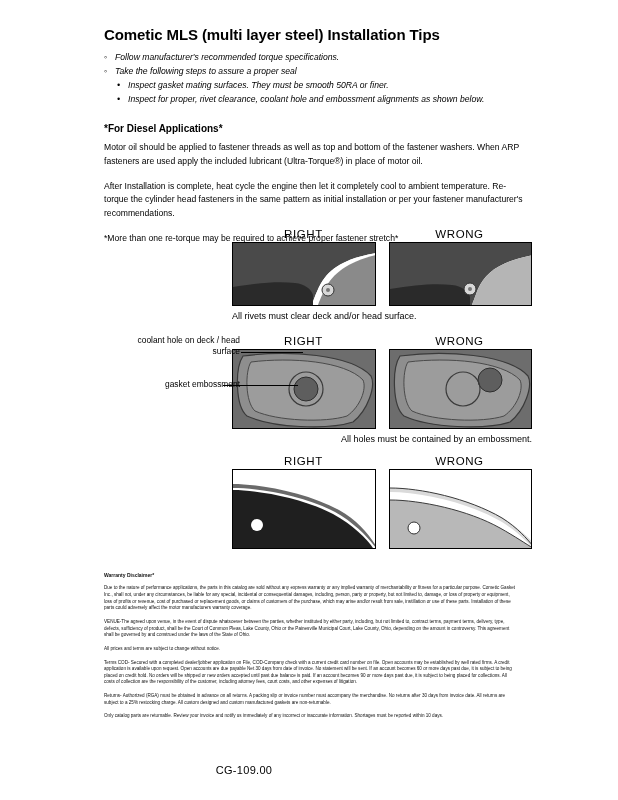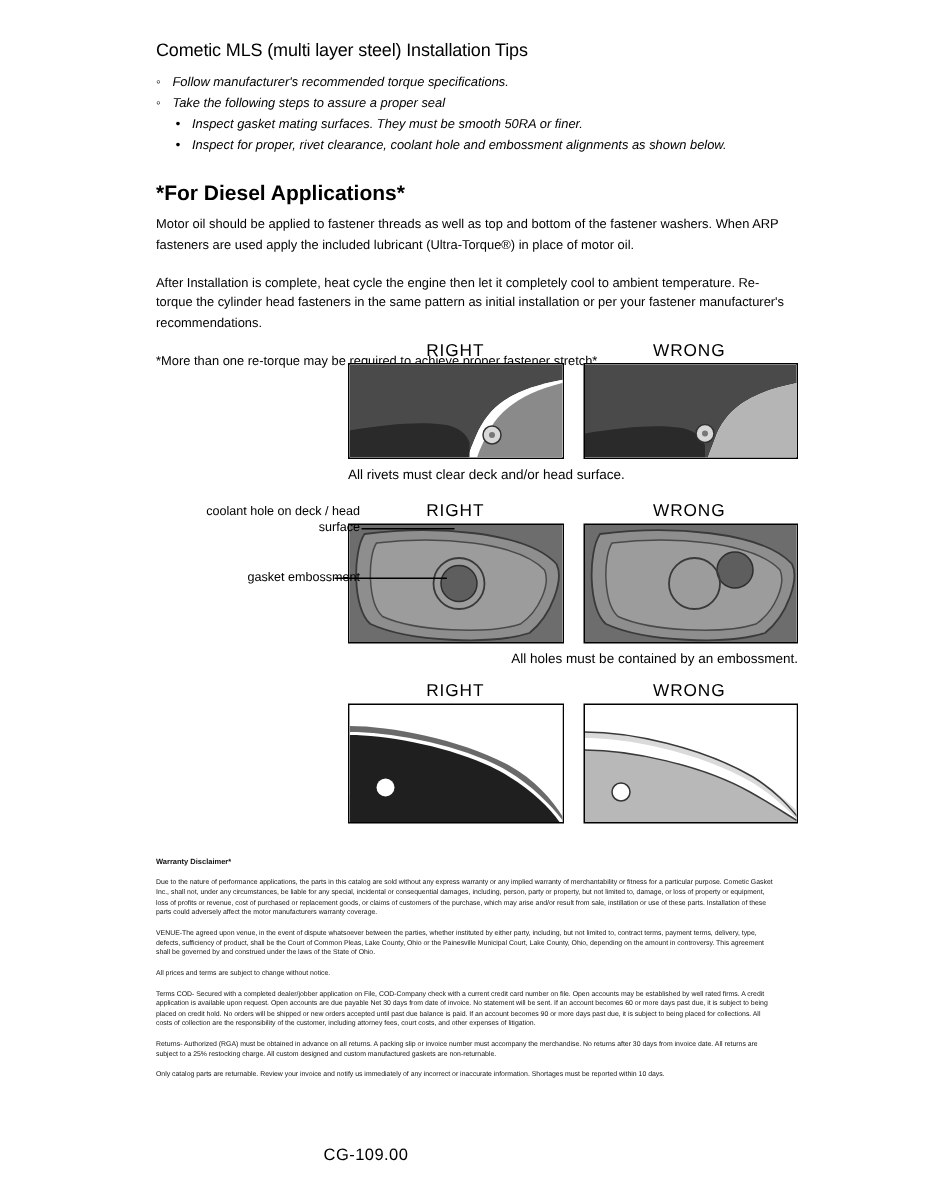--- a/index.html
+++ b/index.html
@@ -21,22 +21,22 @@
     width: 618px;
     height: 800px;
   }
   .content {
     position: absolute;
     left: 104px;
     top: 26px;
     width: 420px;
   }
   h1.title {
-    font-size: 12px;
-    font-weight: normal;
+    font-size: 15px;
+    font-weight: bold;
     margin: 0 0 8px 0;
     letter-spacing: -0.1px;
   }
   .bullets {
     margin: 0;
     padding: 0;
     list-style: none;
     font-size: 8.6px;
     line-height: 1.62;
     font-style: italic;
@@ -57,21 +57,21 @@
     padding-left: 24px;
   }
   .bullets li.lvl2::before {
     content: "\2022";
     position: absolute;
     left: 13px;
     top: -1px;
     font-size: 9px;
   }
   h2.subtitle {
-    font-size: 14px;
+    font-size: 10px;
     font-weight: bold;
     margin: 16px 0 7px 0;
   }
   p.para {
     font-size: 8.6px;
     line-height: 1.62;
     margin: 0 0 11px 0;
   }
   p.para.last {
     margin-bottom: 0;

